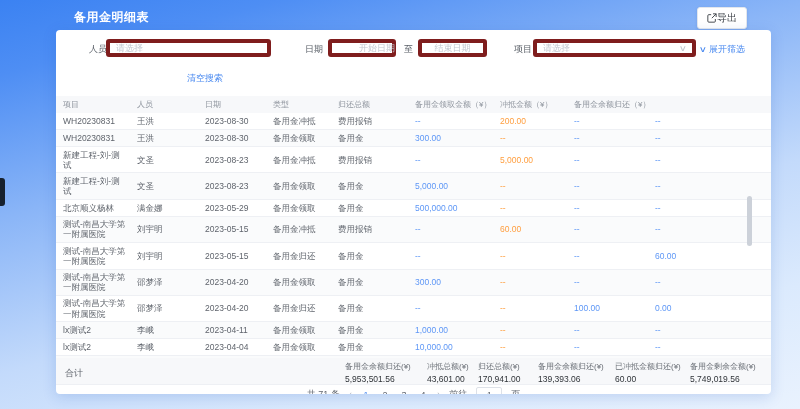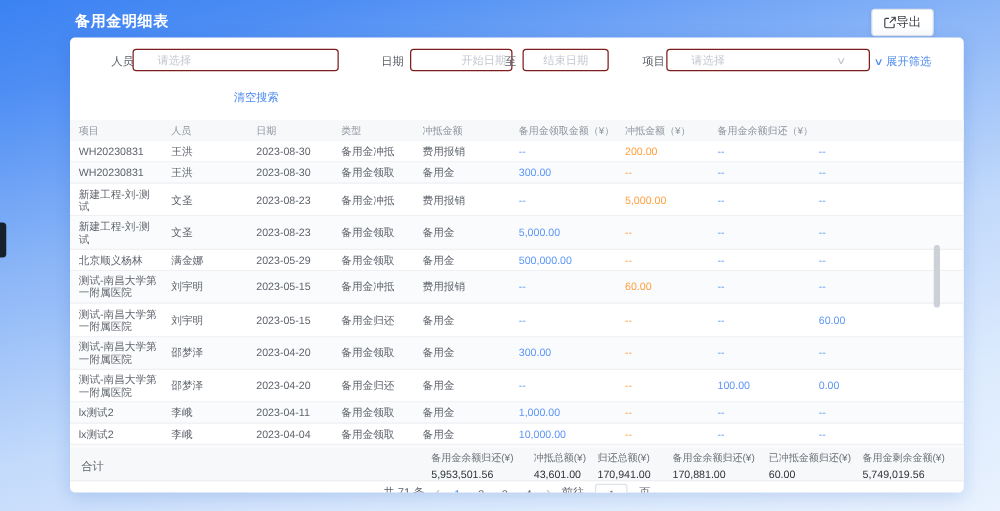--- a/index.html
+++ b/index.html
@@ -8,37 +8,37 @@
     --c-orange:#ff9f40;
     --cols:74px 68px 68px 65px 77px 85px 74px 81px 1fr;
   }
   *{box-sizing:border-box;}
   html,body{margin:0;padding:0;}
   body{
     width:800px;height:409px;overflow:hidden;position:relative;
     font-family:"Liberation Sans","DejaVu Sans",sans-serif;
     background:linear-gradient(165deg,#3b82f2 0%,#4e8ef4 12%,#8ab5f7 35%,#c3dafb 60%,#dbeafd 80%,#e9f2fe 100%);
   }
-  .page-title{position:absolute;left:60px;top:9px;color:#ffffff;font-size:12px;font-weight:bold;letter-spacing:.5px;}
+  .page-title{position:absolute;left:74px;top:9px;color:#ffffff;font-size:12px;font-weight:bold;letter-spacing:.5px;}
   .export-btn{position:absolute;right:53px;top:7px;height:22px;padding:0 9px;background:#fff;
     border:1px solid #e3e7ed;border-radius:3px;font-size:10px;color:#3a3f45;display:flex;align-items:center;gap:0;
     cursor:pointer;box-shadow:0 1px 3px rgba(20,60,140,.15);font-family:inherit;}
   .side-handle{position:absolute;left:0;top:178px;width:5px;height:28px;background:#17212e;border-radius:0 3px 3px 0;cursor:pointer;}
 
   .card{position:absolute;left:56px;top:30px;width:715px;height:364px;background:#fff;border-radius:4px;
     box-shadow:0 3px 14px rgba(30,85,185,.18);overflow:hidden;}
 
   
   .filter-row{position:relative;height:18px;margin-top:9px;font-size:9px;color:#5a6068;}
   .flabel{position:absolute;top:4px;white-space:nowrap;}
-  .inp{position:absolute;top:0;height:18px;border:1px solid #7f1d1d;border-radius:3px;background:#fff;
-    display:flex;align-items:center;padding:0 19px;font-size:9px;cursor:pointer;}
+  .inp{position:absolute;top:0;height:18px;border:4px solid #7f1d1d;border-radius:3px;background:#fff;
+    display:flex;align-items:center;padding:0 6px;font-size:9px;cursor:pointer;}
   .placeholder{color:#c3c8d0;white-space:nowrap;}
   .lbl-person{left:33px;} .ip-person{left:50px;width:165px;}
-  .lbl-date{left:249px;}  .ip-date1{left:272px;width:82px;gap:21px;}
+  .lbl-date{left:249px;}  .ip-date1{left:272px;width:68px;gap:21px;}
   .date-sep{position:absolute;left:348px;top:4px;color:#5a6068;}
   .ip-date2{left:362px;width:69px;justify-content:center;}
   .lbl-project{left:458px;} .ip-project{left:477px;width:163px;justify-content:space-between;}
   .chev{color:#c3c8d0;font-size:8px;transform:scaleX(1.4);}
   .expand-link{position:absolute;right:26px;top:4px;color:var(--c-primary);display:flex;align-items:center;gap:3px;
     font-size:9px;cursor:pointer;text-decoration:none;}
   .chev-blue{color:var(--c-primary);font-size:8px;transform:scaleX(1.4);}
 
   
   .action-row{position:relative;margin-top:10px;height:20px;}
@@ -130,21 +130,21 @@
   <div class="action-row">
     <a class="clear-link">清空搜索</a>
   </div>
 
   <div class="table">
     <div class="thead" id="thead">
         <div class="th col0">项目</div>
         <div class="th col1">人员</div>
         <div class="th col2">日期</div>
         <div class="th col3">类型</div>
-        <div class="th col4">冲抵金额</div>
+        <div class="th col4">归还总额</div>
         <div class="th col5">备用金领取金额（¥）</div>
         <div class="th col6">冲抵金额（¥）</div>
         <div class="th col7">备用金余额归还（¥）</div>
       </div>
     <div class="tbody" id="tbody">
         <div class="tr">
           <div class="td col0">WH20230831</div>
           <div class="td col1">王洪</div>
           <div class="td col2">2023-08-30</div>
           <div class="td col3">备用金冲抵</div>
@@ -288,21 +288,21 @@
         <div class="stat stat1">
           <div class="stat-label">冲抵总额(¥)</div>
           <div class="stat-value">43,601.00</div>
         </div>
         <div class="stat stat2">
           <div class="stat-label">归还总额(¥)</div>
           <div class="stat-value">170,941.00</div>
         </div>
         <div class="stat stat3">
           <div class="stat-label">备用金余额归还(¥)</div>
-          <div class="stat-value">170,881.00</div>
+          <div class="stat-value">139,393.06</div>
         </div>
         <div class="stat stat4">
           <div class="stat-label">已冲抵金额归还(¥)</div>
           <div class="stat-value">60.00</div>
         </div>
         <div class="stat stat5">
           <div class="stat-label">备用金剩余金额(¥)</div>
           <div class="stat-value">5,749,019.56</div>
         </div>
       </div>

